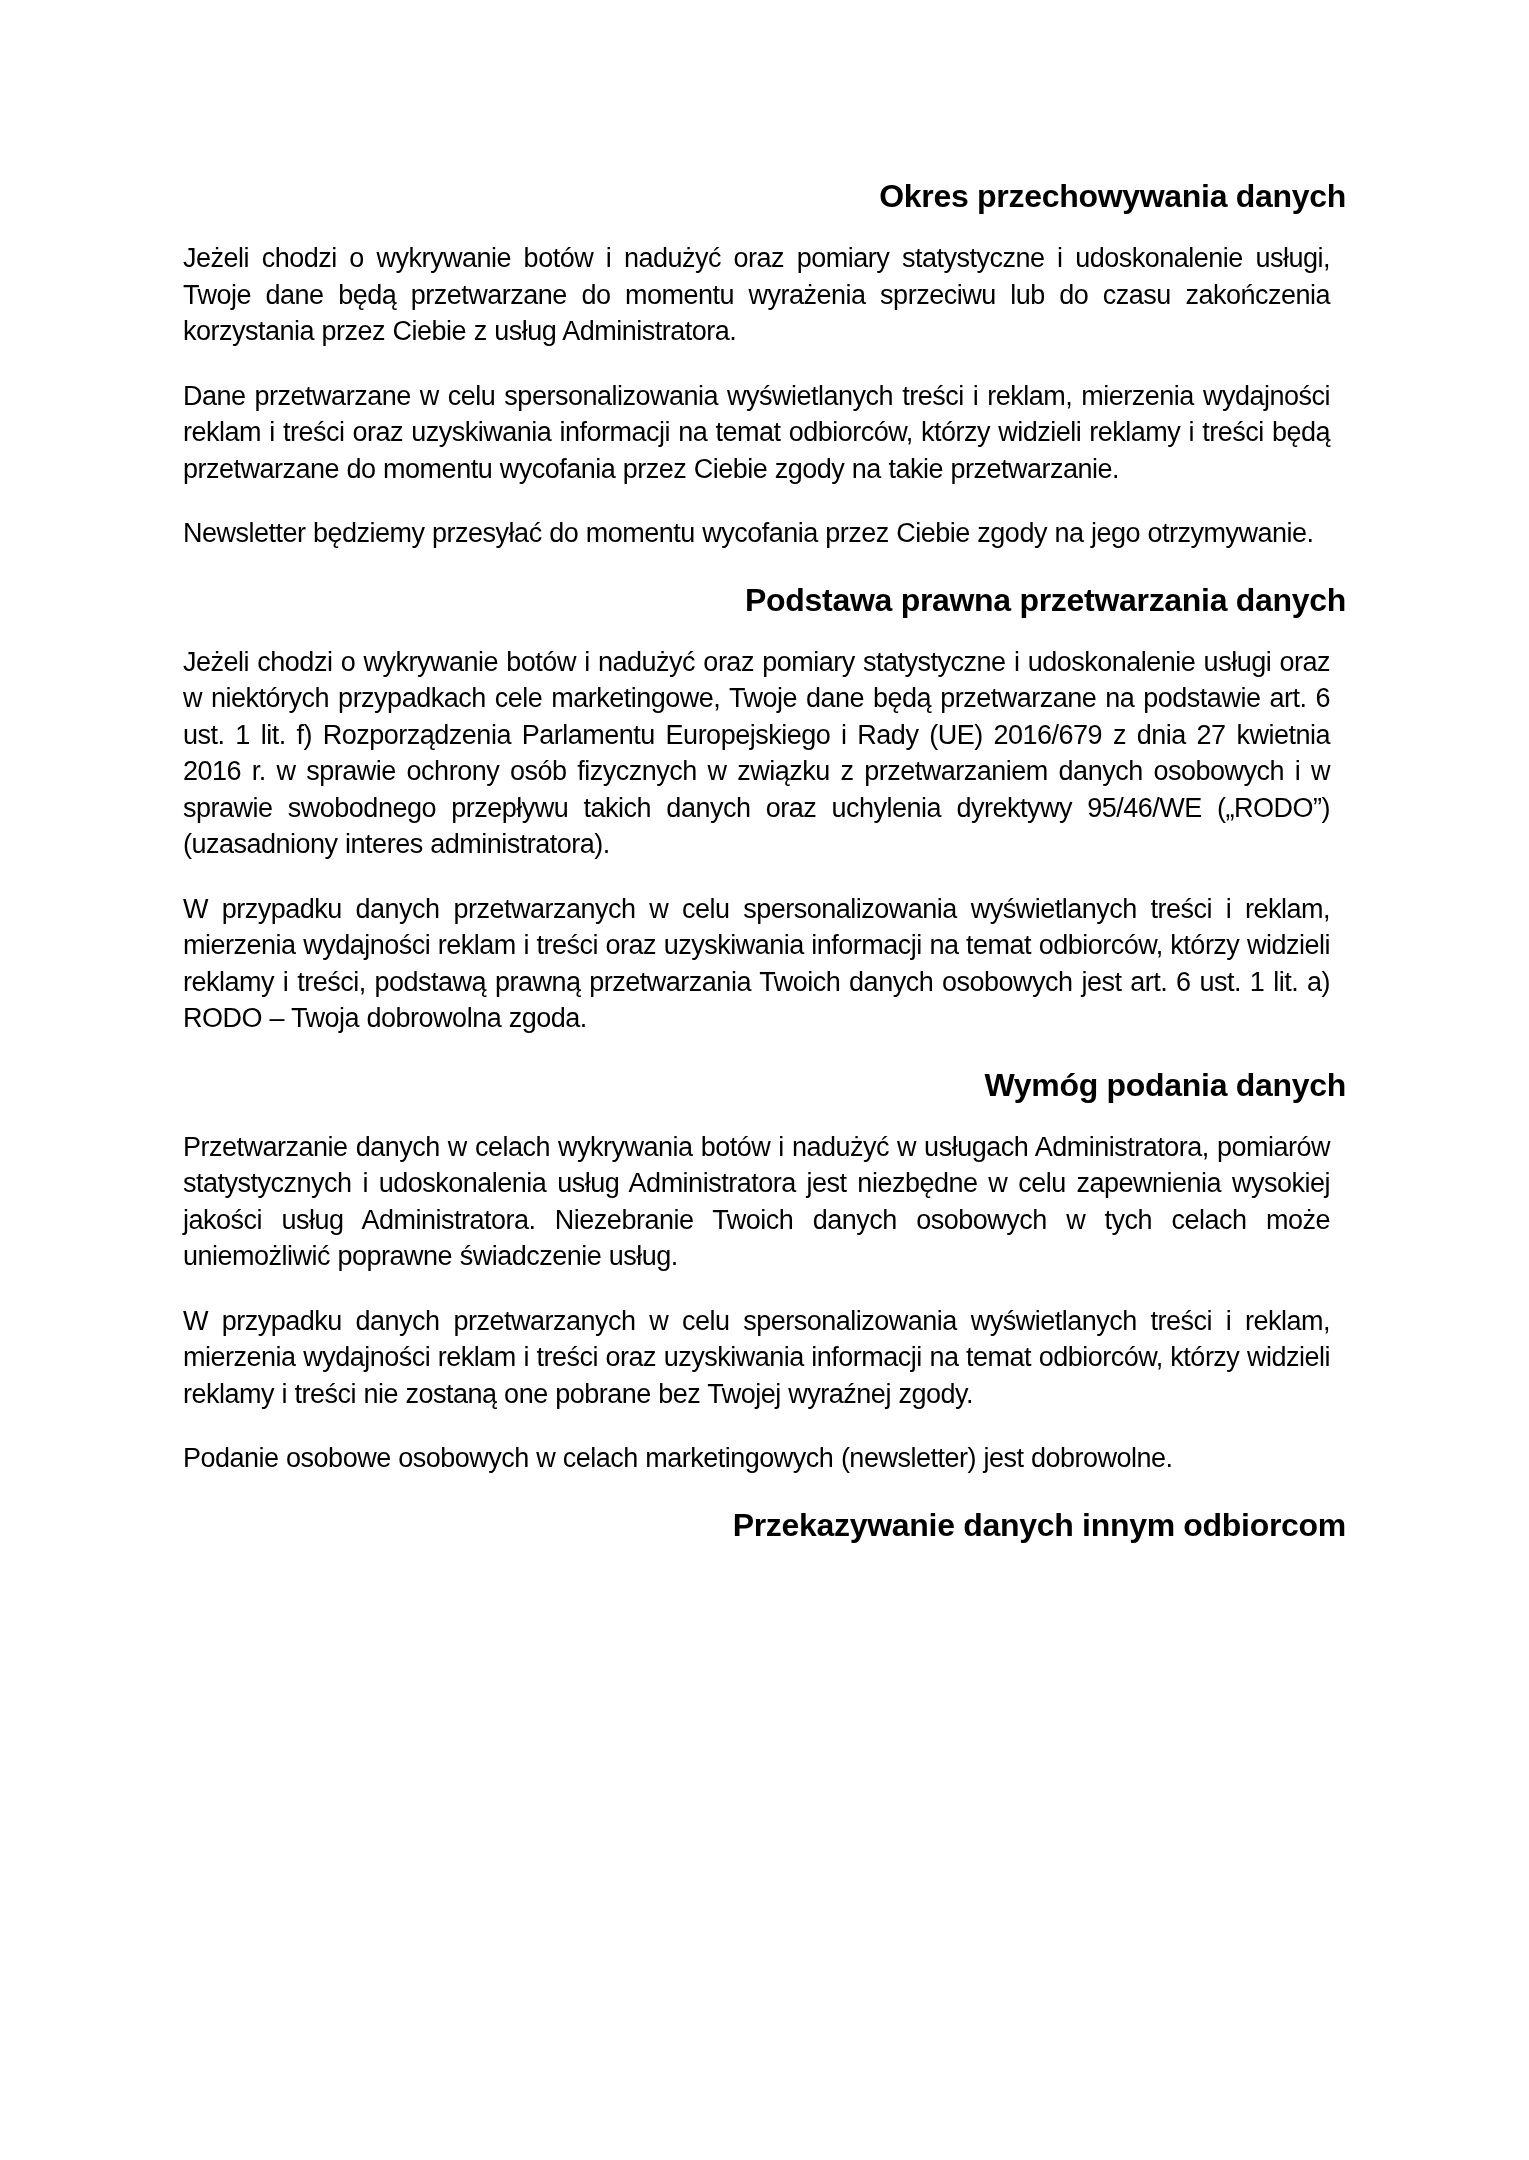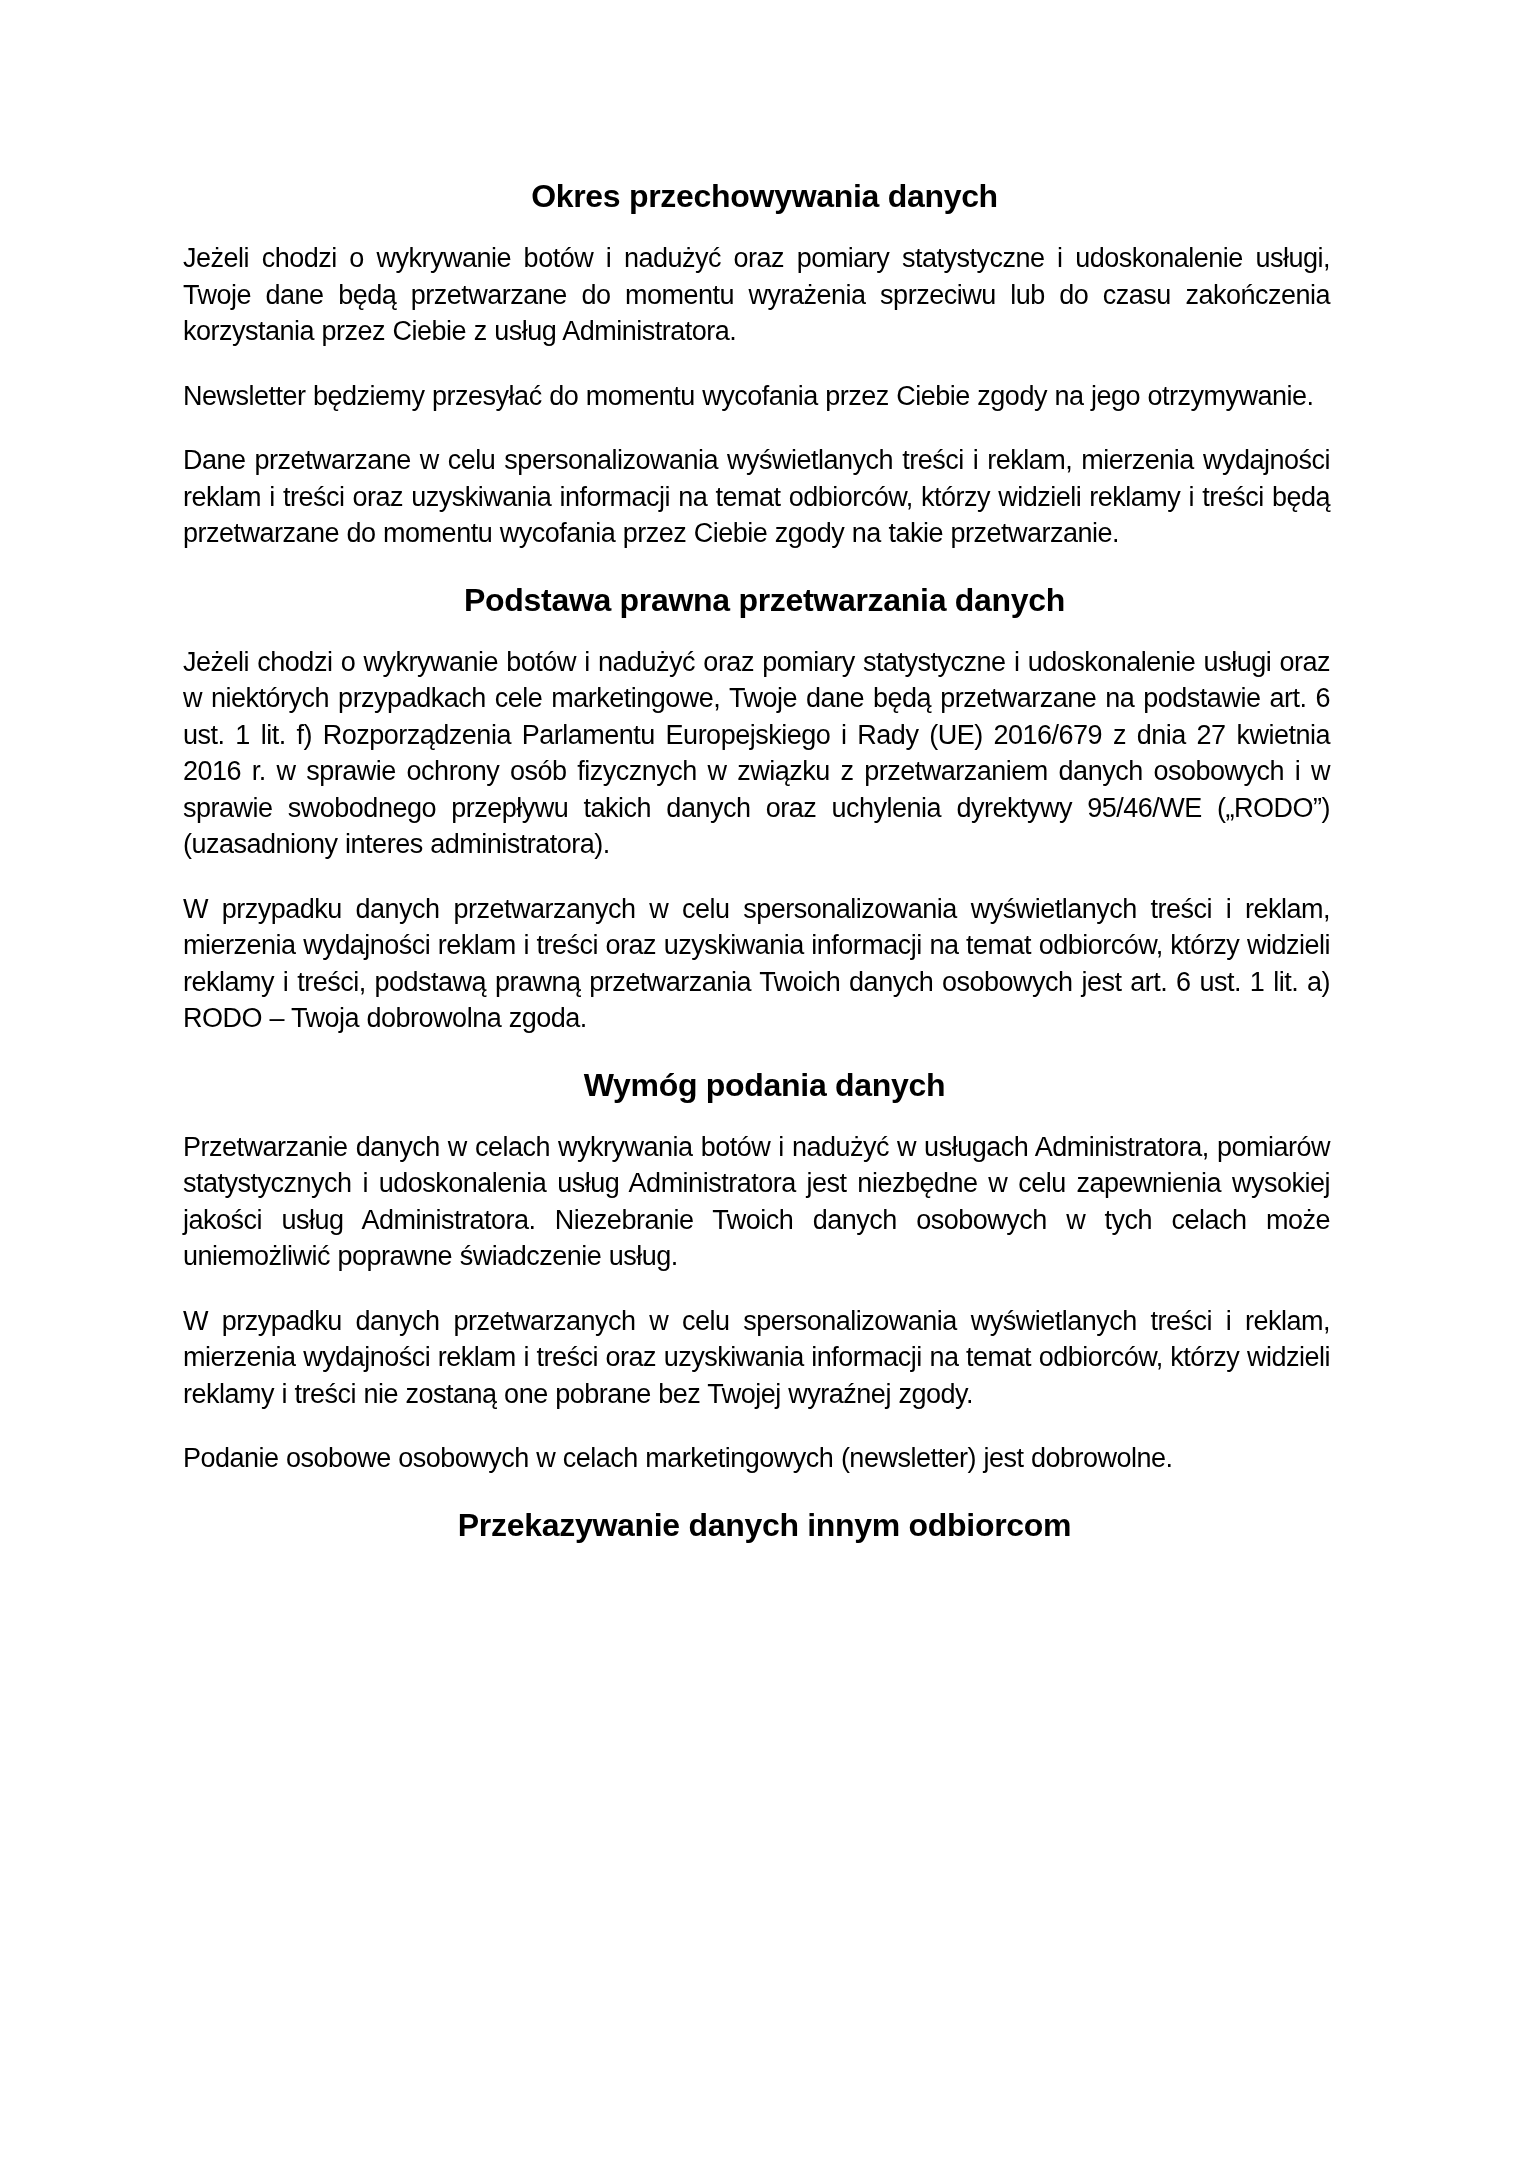--- a/index.html
+++ b/index.html
@@ -21,21 +21,21 @@
     padding: 176px 183px 150px 183px;
     background: #ffffff;
   }
   .doc h2 {
     font-size: 32px;
     line-height: 40px;
     font-weight: bold;
     letter-spacing: -0.3px;
     color: #000000;
     margin: 24px 0 24px 0;
-    text-align: center;
+    text-align: right;
   }
   .doc section:first-child h2 {
     margin-top: 0;
   }
   .doc p {
     font-size: 27px;
     line-height: 36.5px;
     letter-spacing: -0.5px;
     color: #000000;
     margin: 0 16px 28px 0;
@@ -49,22 +49,22 @@
 </style>
 </head>
 <body>
 
 <div class="page">
   <div class="doc">
 
     <section>
       <h2>Okres przechowywania danych</h2>
       <p>Jeżeli chodzi o wykrywanie botów i nadużyć oraz pomiary statystyczne i udoskonalenie usługi, Twoje dane będą przetwarzane do momentu wyrażenia sprzeciwu lub do czasu zakończenia korzystania przez Ciebie z usług Administratora.</p>
+      <p>Dane przetwarzane w celu spersonalizowania wyświetlanych treści i reklam, mierzenia wydajności reklam i treści oraz uzyskiwania informacji na temat odbiorców, którzy widzieli reklamy i treści będą przetwarzane do momentu wycofania przez Ciebie zgody na takie przetwarzanie.</p>
       <p>Newsletter będziemy przesyłać do momentu wycofania przez Ciebie zgody na jego otrzymywanie.</p>
-      <p>Dane przetwarzane w celu spersonalizowania wyświetlanych treści i reklam, mierzenia wydajności reklam i treści oraz uzyskiwania informacji na temat odbiorców, którzy widzieli reklamy i treści będą przetwarzane do momentu wycofania przez Ciebie zgody na takie przetwarzanie.</p>
     </section>
 
     <section>
       <h2>Podstawa prawna przetwarzania danych</h2>
       <p>Jeżeli chodzi o wykrywanie botów i nadużyć oraz pomiary statystyczne i udoskonalenie usługi oraz w niektórych przypadkach cele marketingowe, Twoje dane będą przetwarzane na podstawie art. 6 ust. 1 lit. f) Rozporządzenia Parlamentu Europejskiego i Rady (UE) 2016/679 z dnia 27 kwietnia 2016 r. w sprawie ochrony osób fizycznych w związku z przetwarzaniem danych osobowych i w sprawie swobodnego przepływu takich danych oraz uchylenia dyrektywy 95/46/WE („RODO”) (uzasadniony interes administratora).</p>
       <p>W przypadku danych przetwarzanych w celu spersonalizowania wyświetlanych treści i reklam, mierzenia wydajności reklam i treści oraz uzyskiwania informacji na temat odbiorców, którzy widzieli reklamy i treści, podstawą prawną przetwarzania Twoich danych osobowych jest art. 6 ust. 1 lit. a) RODO – Twoja dobrowolna zgoda.</p>
     </section>
 
     <section>
       <h2>Wymóg podania danych</h2>

